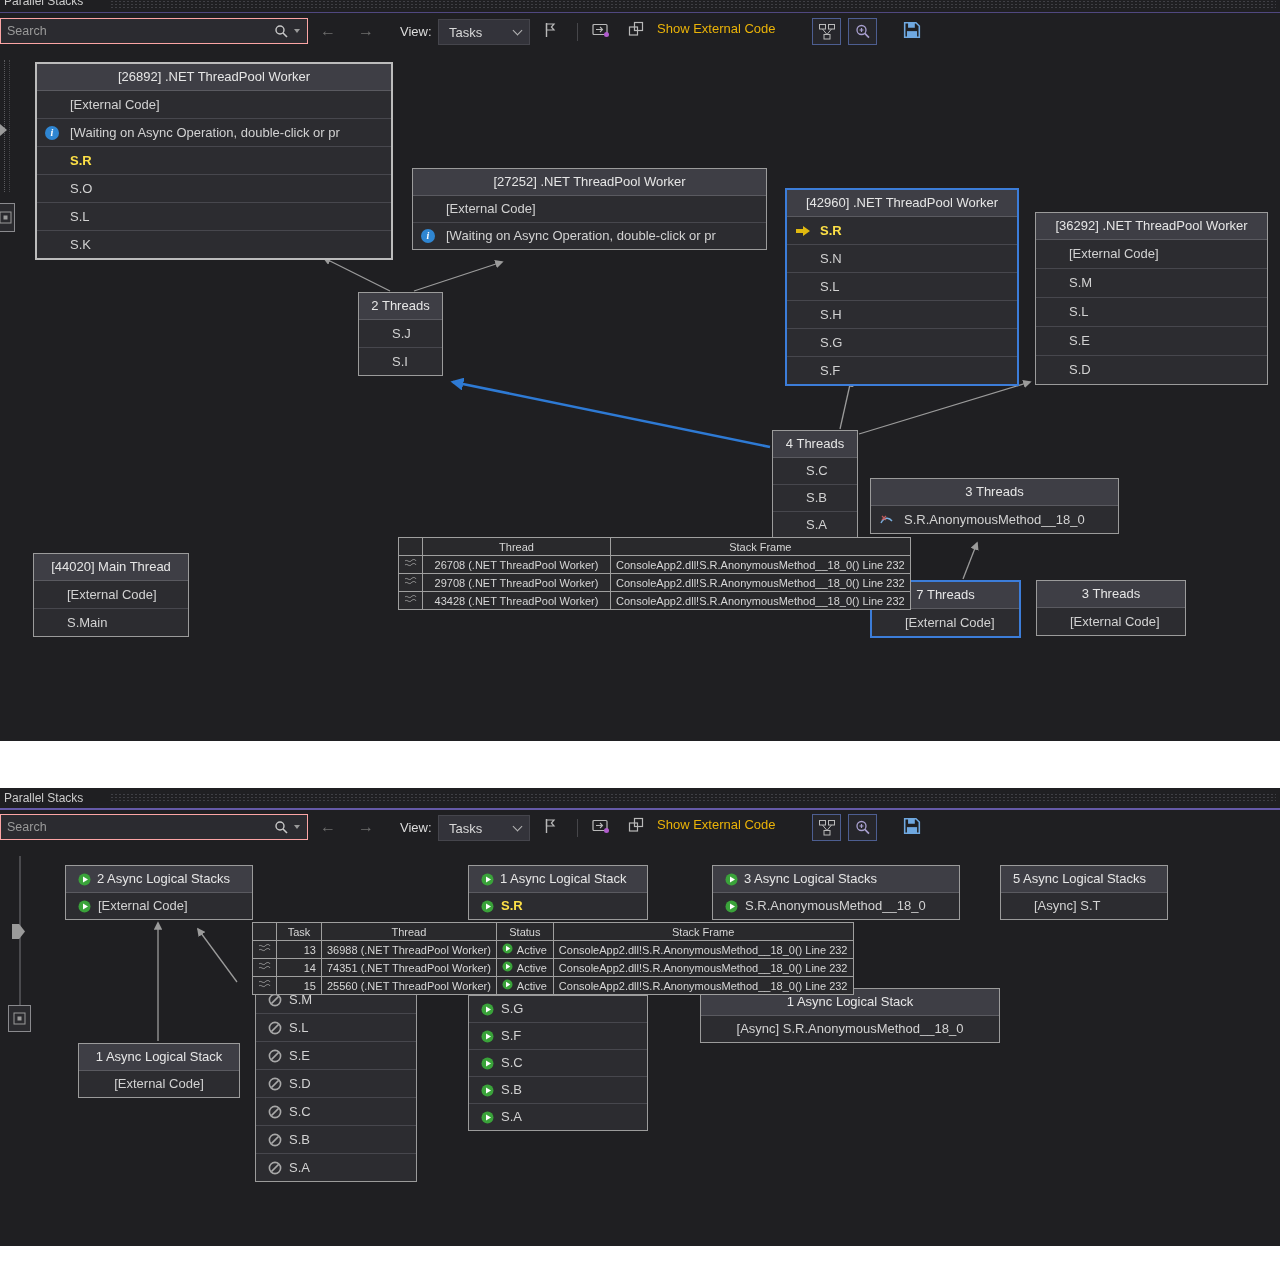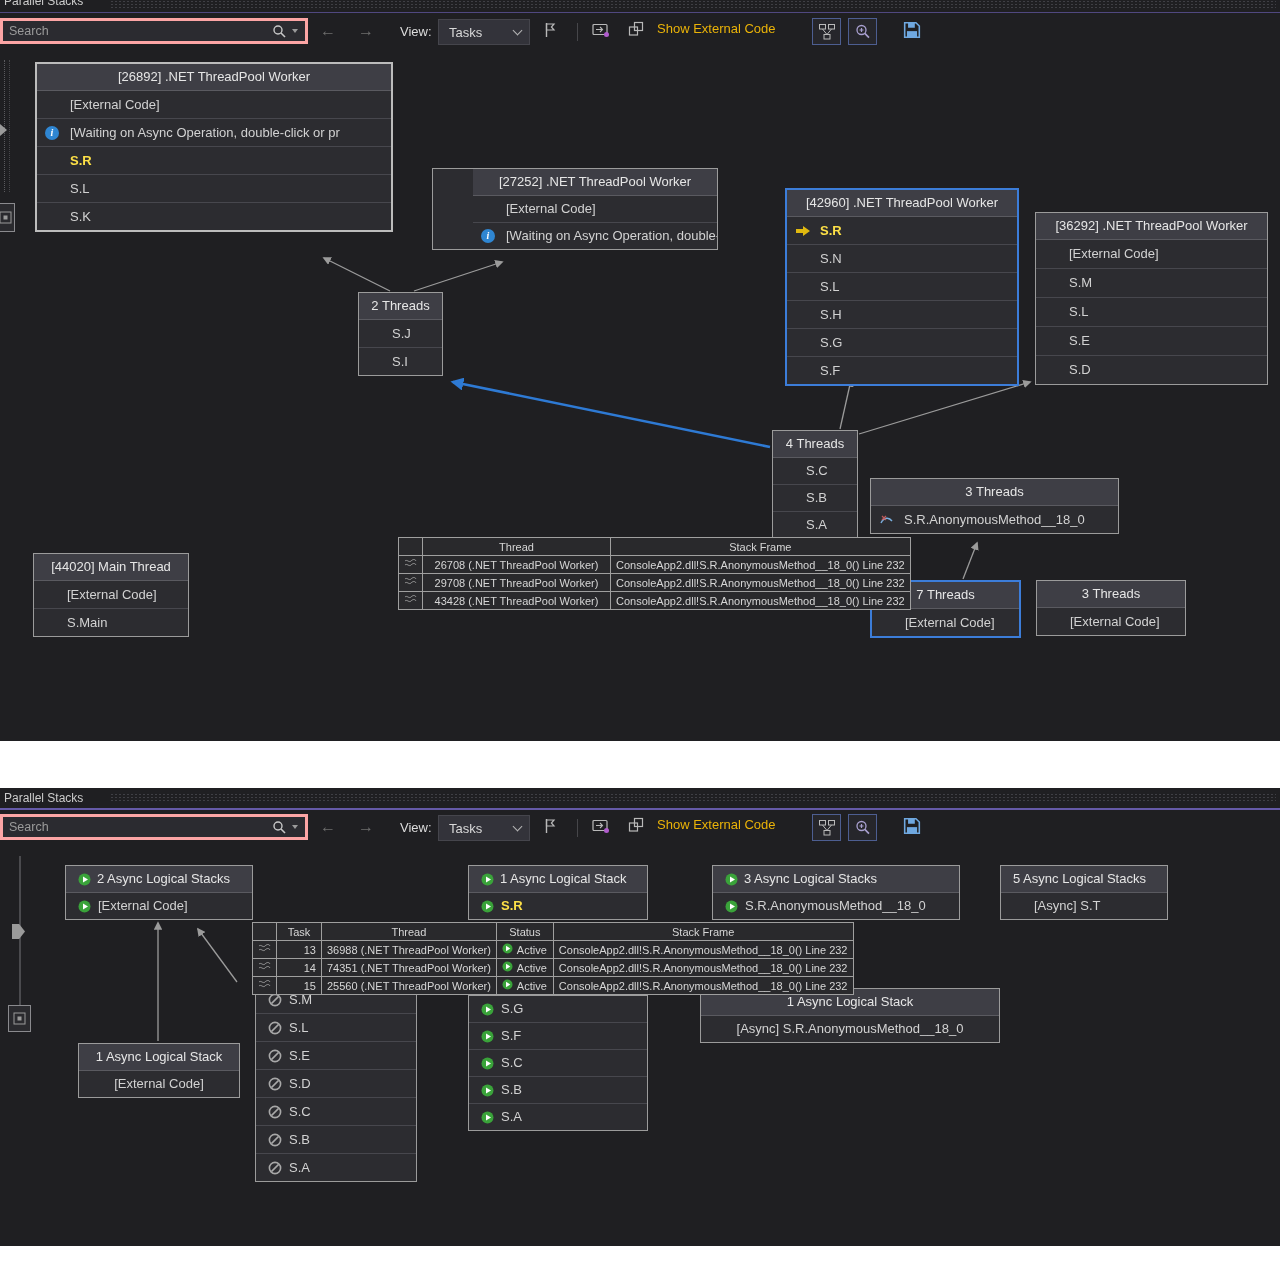--- a/index.html
+++ b/index.html
@@ -17,21 +17,21 @@
     background-image:radial-gradient(#3f3f45 0.9px,transparent 1px);background-size:4px 3px;}
   #panel-top .title-dots{top:0;height:9px;}
   .accent-line{position:absolute;left:0;width:100%;height:2px;background:#655aa8;}
   #panel-top .accent-line{top:12px;height:1px;opacity:.7;}
   #panel-bottom .accent-line{top:20px;}
 
   
   .toolbar{position:absolute;left:0;width:100%;height:36px;z-index:3;}
   #panel-top .toolbar{top:15px;}
   #panel-bottom .toolbar{top:23px;}
-  .searchbox{position:absolute;left:0;top:3px;width:308px;height:26px;background:#2b2b30;border:3px solid #fca5a5;box-sizing:border-box;display:flex;align-items:center;}
+  .searchbox{position:absolute;left:0;top:3px;width:308px;height:26px;background:#2b2b30;border:1px solid #fca5a5;box-sizing:border-box;display:flex;align-items:center;}
   .search-input{flex:1;background:transparent;border:none;outline:none;color:#cfcfcf;font-size:12.5px;padding:0 6px;font-family:"Liberation Sans",sans-serif;}
   .search-input::placeholder{color:#9a9a9a;}
   .sb-icons{display:flex;align-items:center;gap:6px;padding-right:7px;}
   .chev-tri{width:0;height:0;border-left:3.5px solid transparent;border-right:3.5px solid transparent;border-top:4.5px solid #9a9a9a;}
   .nav-arrow{position:absolute;top:5px;font-size:16px;color:#6e6e6e;line-height:22px;cursor:default;}
   .nav-back{left:320px;}
   .nav-fwd{left:358px;}
   .view-label{position:absolute;left:400px;top:9px;font-size:13px;color:#dcdcdc;}
   .view-dropdown{position:absolute;left:438px;top:4px;width:92px;height:26px;background:#33333a;border:1px solid #45454c;box-sizing:border-box;display:flex;align-items:center;justify-content:space-between;padding:0 8px 0 10px;font-size:13px;color:#d8d8d8;}
   .chev-down{width:6px;height:6px;border-right:1.4px solid #b5b5b5;border-bottom:1.4px solid #b5b5b5;transform:rotate(45deg);margin-top:-3px;}
@@ -182,25 +182,26 @@
         <rect x="1" y="1" width="11" height="11" stroke="#9a9a9a" fill="none"></rect>
         <rect x="4.5" y="4.5" width="4" height="4" fill="#9a9a9a"></rect>
       </svg>
   </div>
 
   <div class="node b2 h27" style="left:35px;top:62px;width:358px;">
     <div class="nh"><span>[26892] .NET ThreadPool Worker</span></div>
     <div class="nr"><span>[External Code]</span></div>
     <div class="nr"><span class="ric info-i">i</span><span>[Waiting on Async Operation, double-click or pr</span></div>
     <div class="nr bold"><span>S.R</span></div>
+    <div class="nr"><span>S.O</span></div>
     <div class="nr"><span>S.L</span></div>
     <div class="nr"><span>S.K</span></div>
   </div>
 
-  <div class="node" style="left:432px;top:168px;width:286px;padding-left:40px;">
+  <div class="node" style="left:412px;top:168px;width:355px;">
     <div class="nh"><span>[27252] .NET ThreadPool Worker</span></div>
     <div class="nr"><span>[External Code]</span></div>
     <div class="nr"><span class="ric info-i">i</span><span>[Waiting on Async Operation, double-click or pr</span></div>
   </div>
 
   <div class="node sel h27" style="left:785px;top:188px;width:234px;">
     <div class="nh"><span>[42960] .NET ThreadPool Worker</span></div>
     <div class="nr bold">
       <span class="ric">
           <svg width="16" height="12">

